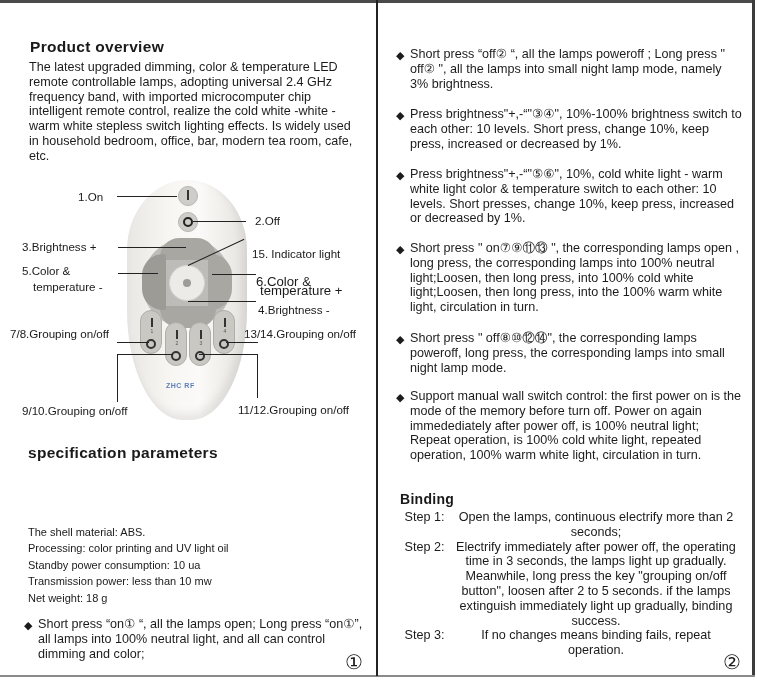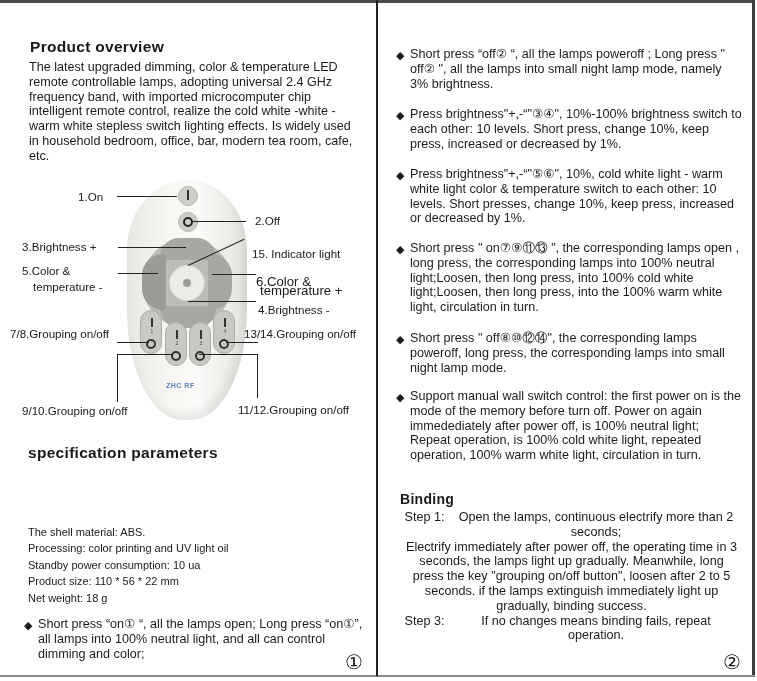--- a/index.html
+++ b/index.html
@@ -143,21 +143,21 @@
       <span class="lbl" style="left:244px;top:157px;">13/14.Grouping on/off</span>
       <span class="lbl" style="left:22px;top:234px;">9/10.Grouping on/off</span>
       <span class="lbl" style="left:238px;top:233px;">11/12.Grouping on/off</span>
     </div>
 
     <h2 class="section" id="spec-title">specification parameters</h2>
     <div class="spec-list">
       <div>The shell material: ABS.</div>
       <div>Processing: color printing and UV light oil</div>
       <div>Standby power consumption: 10 ua</div>
-      <div>Product size: 110 * 56 * 22 mm</div>
+      <div>Transmission power: less than 10 mw</div>
       <div>Net weight: 18 g</div>
     </div>
 
     <div class="bullet" style="left:24px;top:617px;width:340px;">
       <span class="dia">◆</span>
       <span class="txt">Short press “on① “, all the lamps open; Long press “on①”, all lamps into 100% neutral light, and all can control dimming and color;</span>
     </div>
     <span class="pagenum" style="left:345px;top:650px;">①</span>
   </section>
 
@@ -187,20 +187,21 @@
       <span class="txt">Support manual wall switch control: the first power on is the mode of the memory before turn off. Power on again immedediately after power off, is 100% neutral light; Repeat operation, is 100% cold white light, repeated operation, 100% warm white light, circulation in turn.</span>
     </div>
 
     <h2 class="section" id="binding-title">Binding</h2>
     <div class="steps">
       <div class="step">
         <span class="k">Step 1:</span>
         <span class="v">Open the lamps, continuous electrify more than 2 seconds;</span>
       </div>
       <div class="step">
+        <span class="k">Step 2:</span>
         <span class="v">Electrify immediately after power off, the operating time in 3 seconds, the lamps light up gradually. Meanwhile, long press the key "grouping on/off button", loosen after 2 to 5 seconds. if the lamps extinguish immediately light up gradually, binding success.</span>
       </div>
       <div class="step">
         <span class="k">Step 3:</span>
         <span class="v">If no changes means binding fails, repeat operation.</span>
       </div>
     </div>
     <span class="pagenum" style="left:345px;top:650px;">②</span>
   </section>
 </div>

